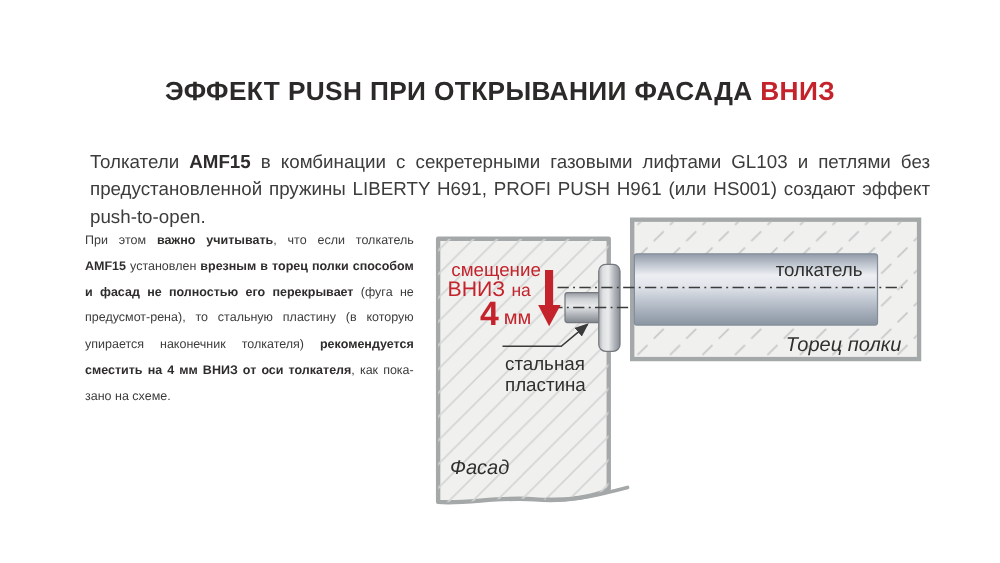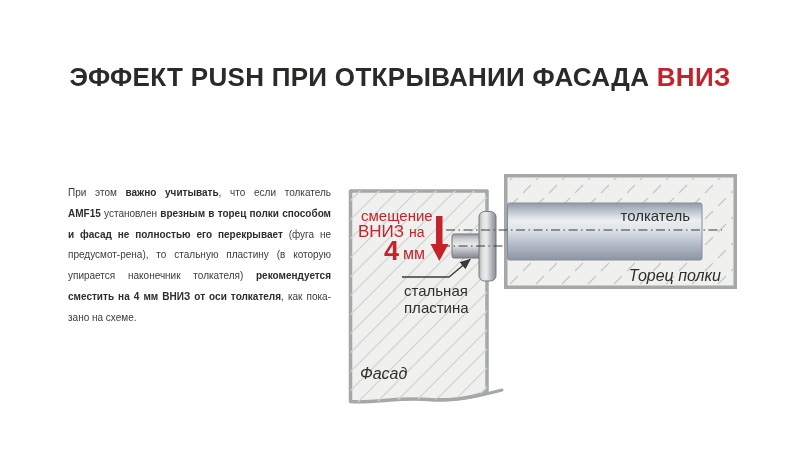--- a/index.html
+++ b/index.html
@@ -1,38 +1,39 @@
 <!DOCTYPE html>
 <html><head>
 <meta charset="utf-8">
 <style>
   html,body{margin:0;padding:0;background:#ffffff;}
   .page{position:relative;width:800px;height:450px;background:#ffffff;overflow:hidden;
         font-family:"Liberation Sans","DejaVu Sans",sans-serif;color:#3c3c3b;}
   .title{position:absolute;top:62px;left:0;right:0;text-align:center;
-         font-size:26px;font-weight:bold;letter-spacing:.3px;color:#2b2a29;white-space:nowrap;}
+         font-size:21px;font-weight:bold;letter-spacing:.3px;color:#2b2a29;white-space:nowrap;}
   .title .red{color:#c4232b;}
   .intro{position:absolute;top:104px;left:72px;width:672px;
          font-size:15px;line-height:22px;text-align:justify;color:#3c3c3b;}
   .note{position:absolute;top:183px;left:68px;width:263px;
         font-size:10px;line-height:20.8px;text-align:justify;color:#3c3c3b;}
   .b{font-weight:bold;color:#2e2d2c;}
   .diagram{position:absolute;left:0;top:0;width:800px;height:450px;}
   svg text{font-family:"Liberation Sans","DejaVu Sans",sans-serif;}
   .lbl{fill:#2f2f2e;font-size:15px;}
   .lbl-it{fill:#2f2f2e;font-size:16px;font-style:italic;}
   .red-t{fill:#c4232b;}
 </style>
 </head>
 <body>
 
 <div class="page">
 
   <div class="title"><span>ЭФФЕКТ PUSH ПРИ ОТКРЫВАНИИ ФАСАДА </span><span class="red">ВНИЗ</span></div>
 
+  <p class="intro"><span>Толкатели </span><span class="b">AMF15</span><span> в комбинации с секретерными газовыми лифтами GL103 и петлями без предустановленной пружины LIBERTY H691, PROFI PUSH H961 (или HS001) создают эффект push-to-open.</span></p>
 
   <div class="note"><span>При этом </span><span class="b">важно учитывать</span><span>, что если толкатель </span><span class="b">AMF15</span><span> установлен </span><span class="b">врезным в торец полки способом и фасад не полностью его перекрывает</span><span> (фуга не предусмот-рена), то стальную пластину (в которую упирается наконечник толкателя) </span><span class="b">рекомендуется сместить на 4 мм ВНИЗ от оси толкателя</span><span>, как пока-зано на схеме.</span></div>
 
   <svg class="diagram" viewBox="0 0 800 450" xmlns="http://www.w3.org/2000/svg">
     <defs>
 
       <pattern id="hatchF" width="19" height="19" patternUnits="userSpaceOnUse">
         <path d="M0,19 L19,0 M-1,1 L1,-1 M18,20 L20,18" stroke="#d3d5d5" stroke-width="1.3" fill="none"></path>
       </pattern>
 

